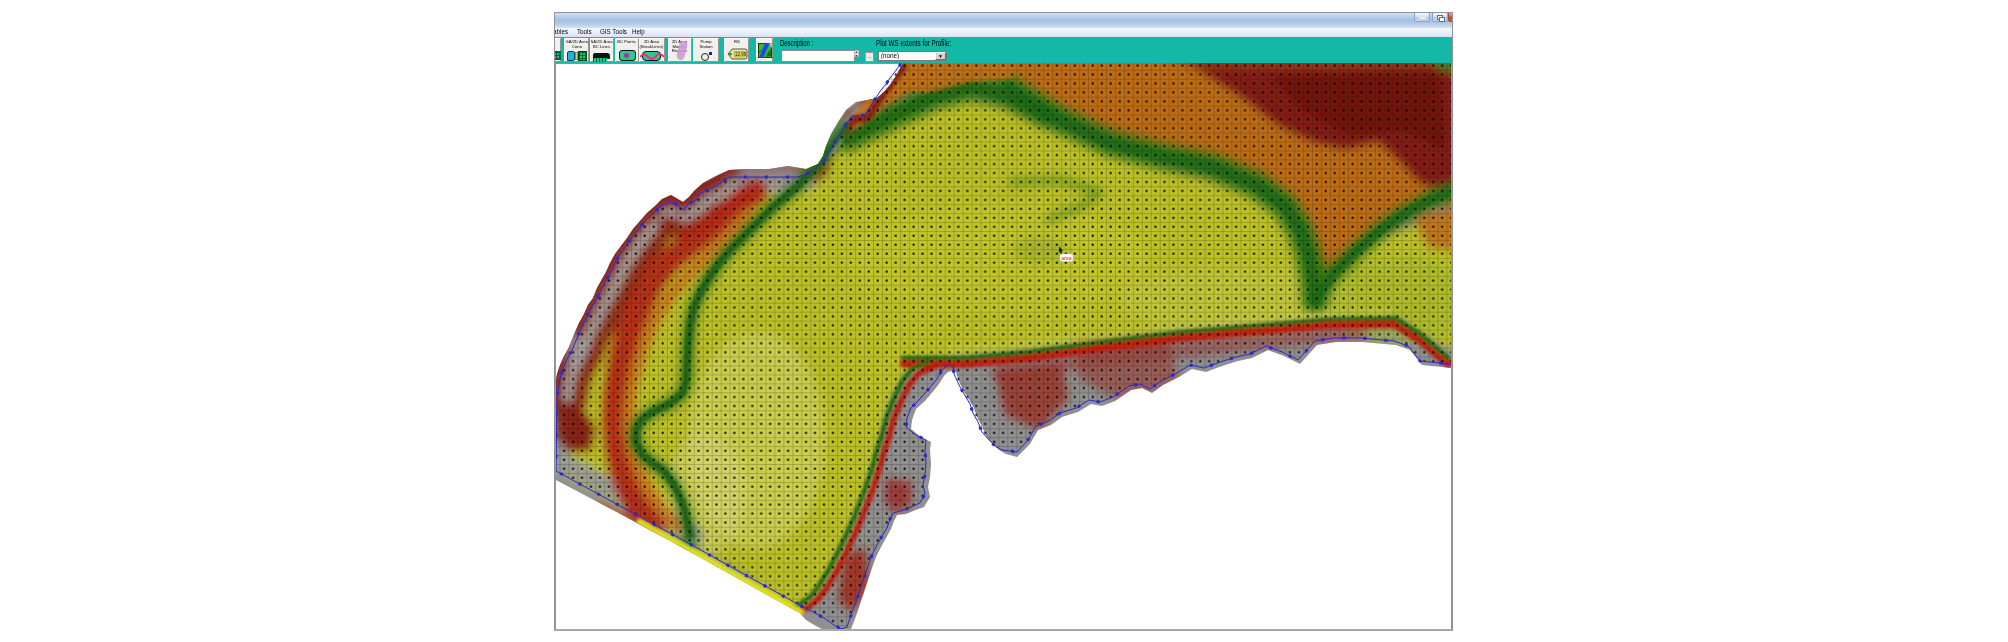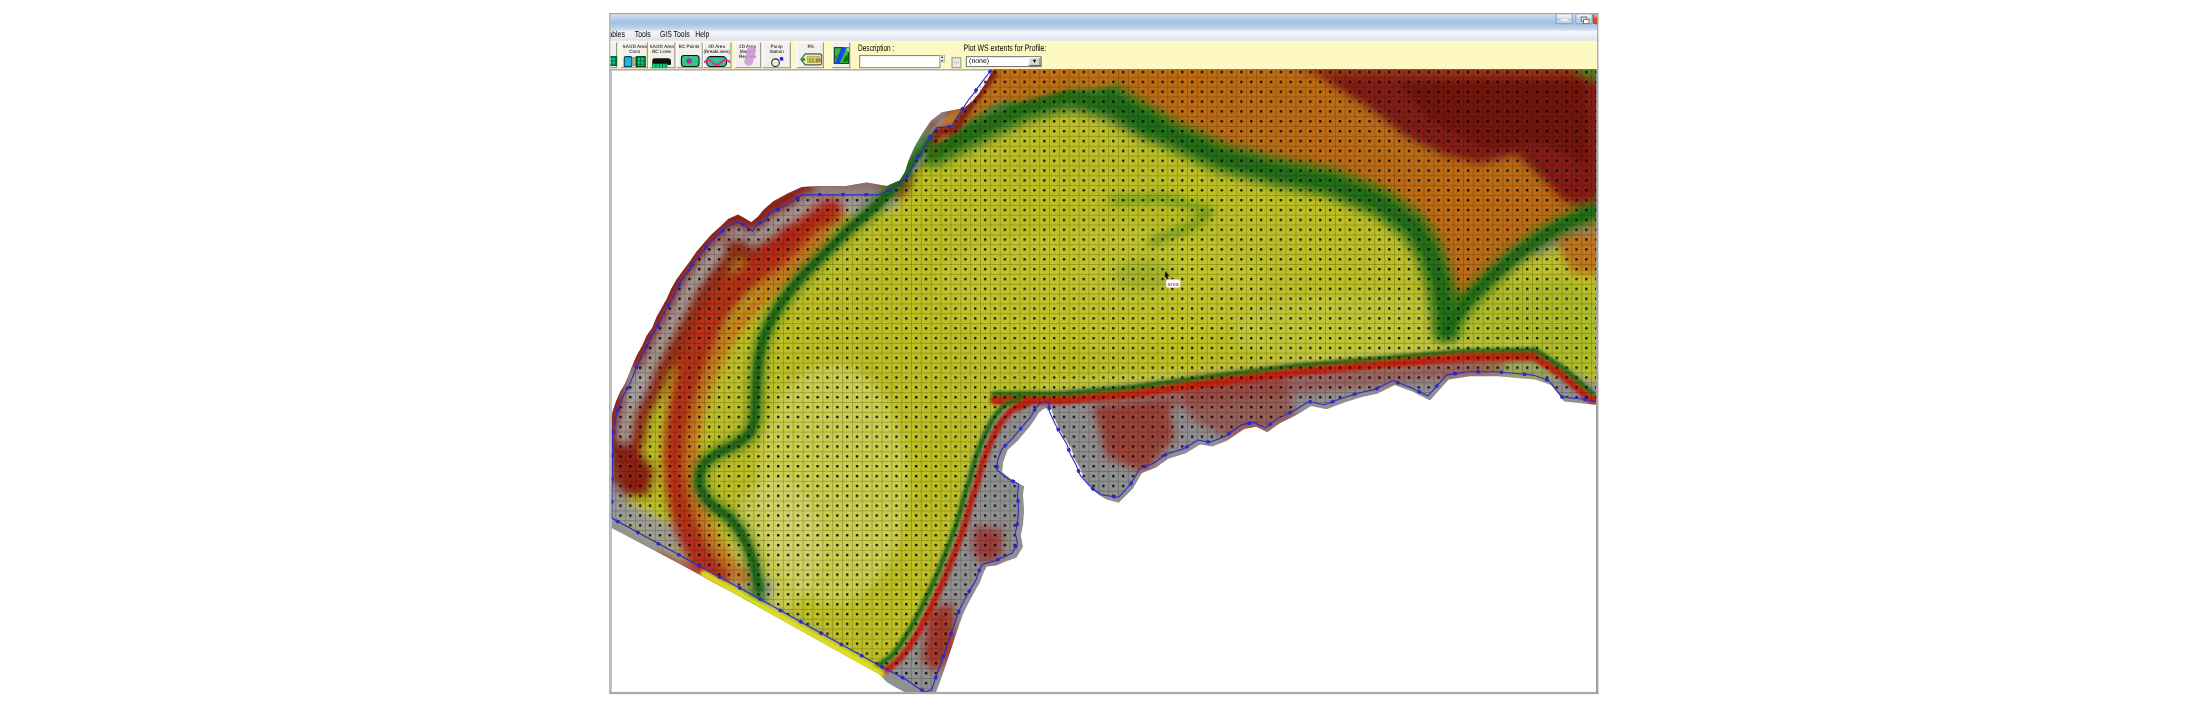--- a/index.html
+++ b/index.html
@@ -6,21 +6,21 @@
 font-family:"Liberation Sans",sans-serif;}
 #page{position:absolute;left:0;top:0;width:2008px;height:642px;background:#fff;}
 #win{position:absolute;left:554px;top:12px;width:899px;height:619px;
 border:1px solid #8f9296;border-bottom:2px solid #a8a8a8;background:#e9e6e0;box-sizing:border-box;overflow:hidden;}
 #tbar{position:absolute;left:0;top:0;width:899px;height:15px;
 background:linear-gradient(#d3e1f3 0%,#bed2ec 18%,#a4c0e2 50%,#b7cce8 75%,#d8e3f3 100%);}
 #mbar{position:absolute;left:0;top:15px;width:899px;height:9px;
 background:linear-gradient(#f4f7fc 0%,#e9eef7 55%,#d9e0ee 100%);}
 .mi{position:absolute;top:-1px;font-size:8px;color:#000;transform:scaleX(0.78);transform-origin:left top;}
 #tool{position:absolute;left:0;top:24px;width:899px;height:26px;
-background:#fef9c3;}
+background:#14b8a6;}
 .b{position:absolute;top:1px;height:24px;background:#f2f0ec;border:1px solid;
 border-color:#fdfdfb #97958f #97958f #fdfdfb;box-sizing:border-box;}
 .t{position:absolute;left:-50%;top:1px;width:200%;text-align:center;font-size:7.5px;
 line-height:8px;color:#000;white-space:pre-line;transform:scale(0.56);transform-origin:center top;}
 .cap{position:absolute;width:16px;height:10px;top:-1.5px;border:1px solid #89a4c4;border-radius:2px;
 background:linear-gradient(#f6fafd 0%,#d3e1f2 45%,#b5cbe7 50%,#c7d8ee 100%);box-sizing:border-box;}
 #desc{position:absolute;left:225px;top:1px;font-size:8.5px;transform:scaleX(0.7);transform-origin:left top;}
 #dfield{position:absolute;left:226px;top:13px;width:74px;height:12px;background:#fff;
 border:1px solid #8a8a8a;box-sizing:border-box;}
 #spin{position:absolute;left:299px;top:13px;width:9px;height:12px;background:#e8e5e0;

